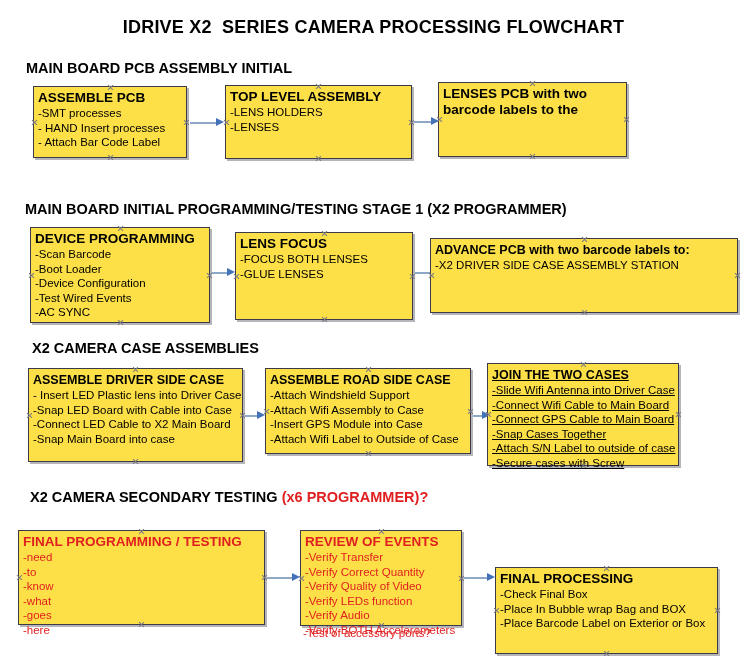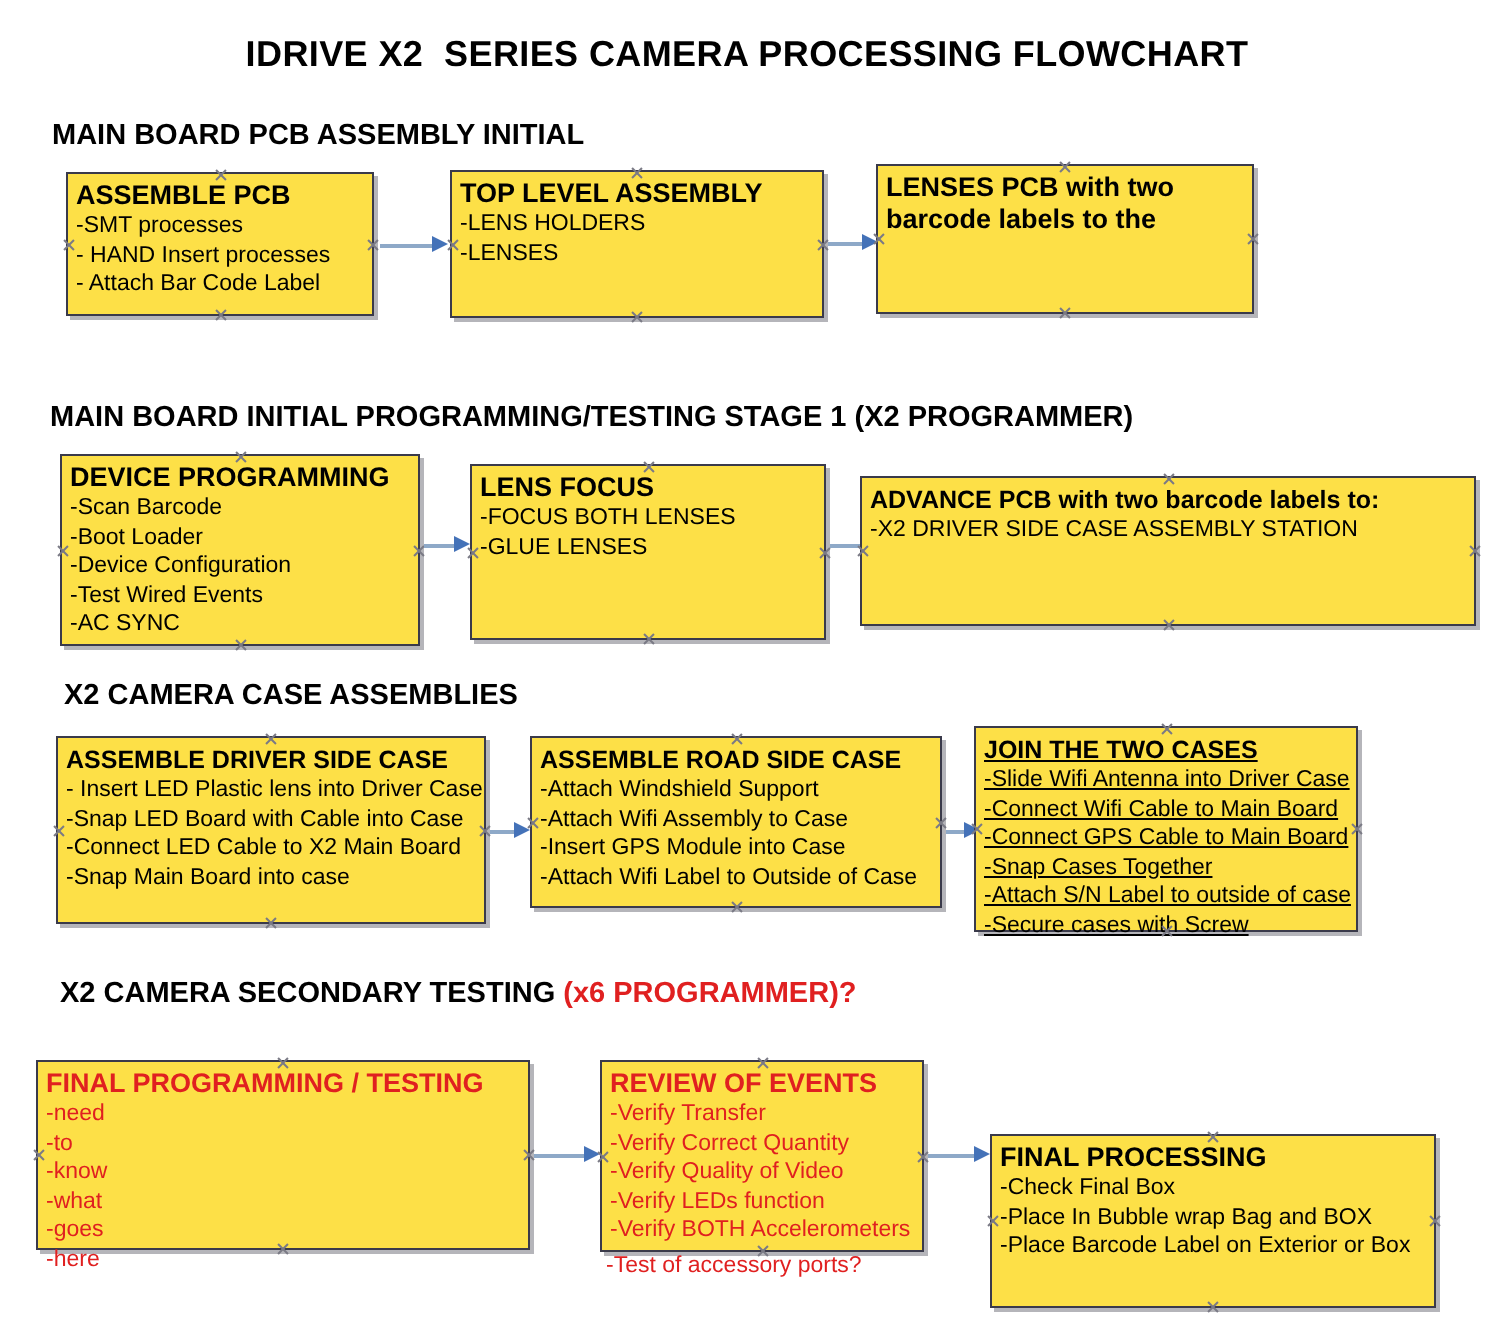--- a/index.html
+++ b/index.html
@@ -286,20 +286,21 @@
   <span class="shaft"></span>
   <span class="head"></span>
 </div>
 
 <div class="node red-text" style="left:300px; top:530px; width:162px; height:96px;">
   <div class="node-title">REVIEW OF EVENTS</div>
   <div class="node-line">-Verify Transfer</div>
   <div class="node-line">-Verify Correct Quantity</div>
   <div class="node-line">-Verify Quality of Video</div>
   <div class="node-line">-Verify LEDs function</div>
+  <div class="node-line">-Verify Audio</div>
   <div class="node-line">-Verify BOTH Accelerometers</div>
   <div class="overflow-line" style="top:95px;">-Test of accessory ports?</div>
   <span class="handle" style="left:50%; top:0;"></span>
   <span class="handle" style="left:50%; top:100%;"></span>
   <span class="handle" style="left:0; top:50%;"></span>
   <span class="handle" style="left:100%; top:50%;"></span>
 </div>
 
 <div class="arrow" style="left:464px; top:573px; width:31px;">
   <span class="shaft"></span>

